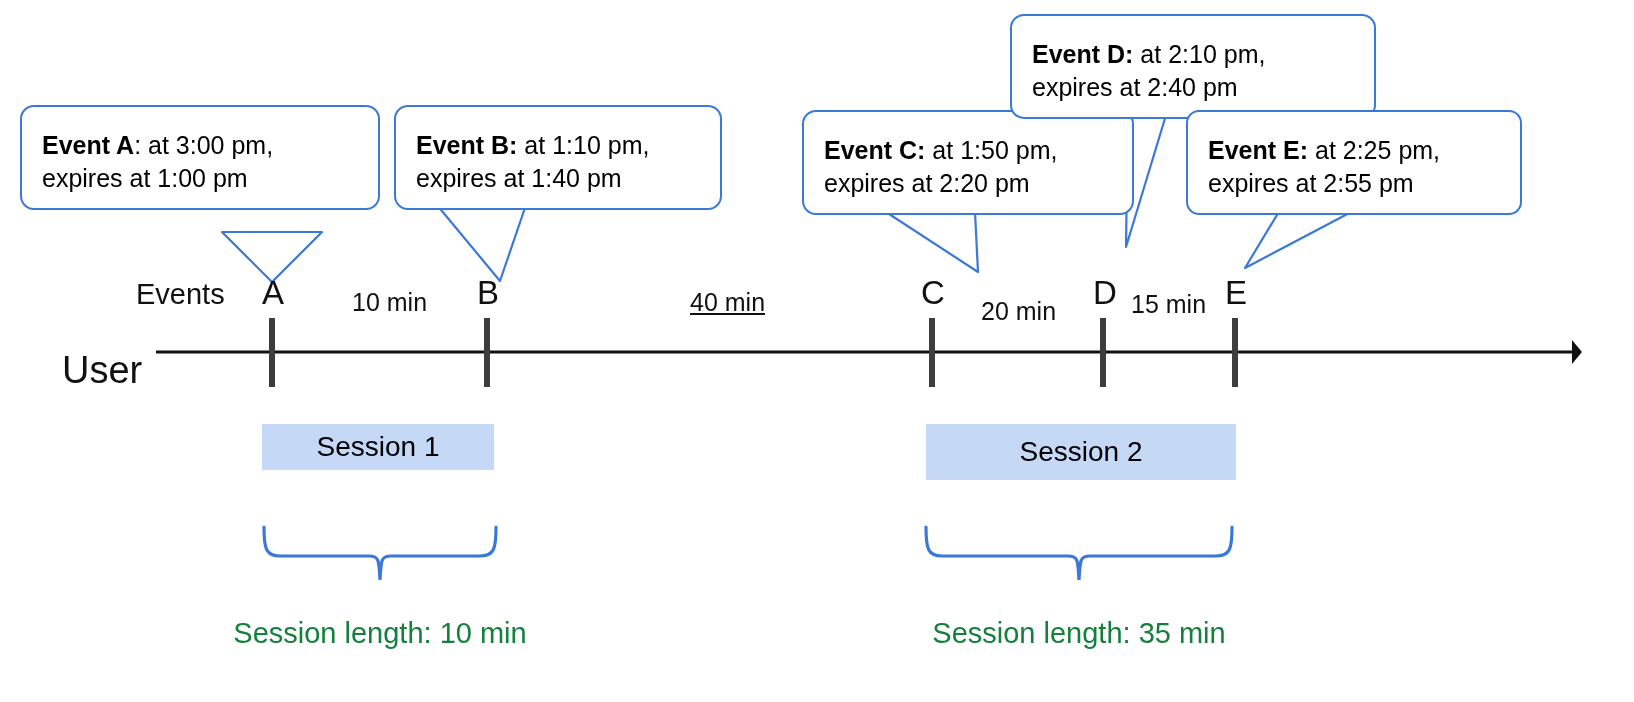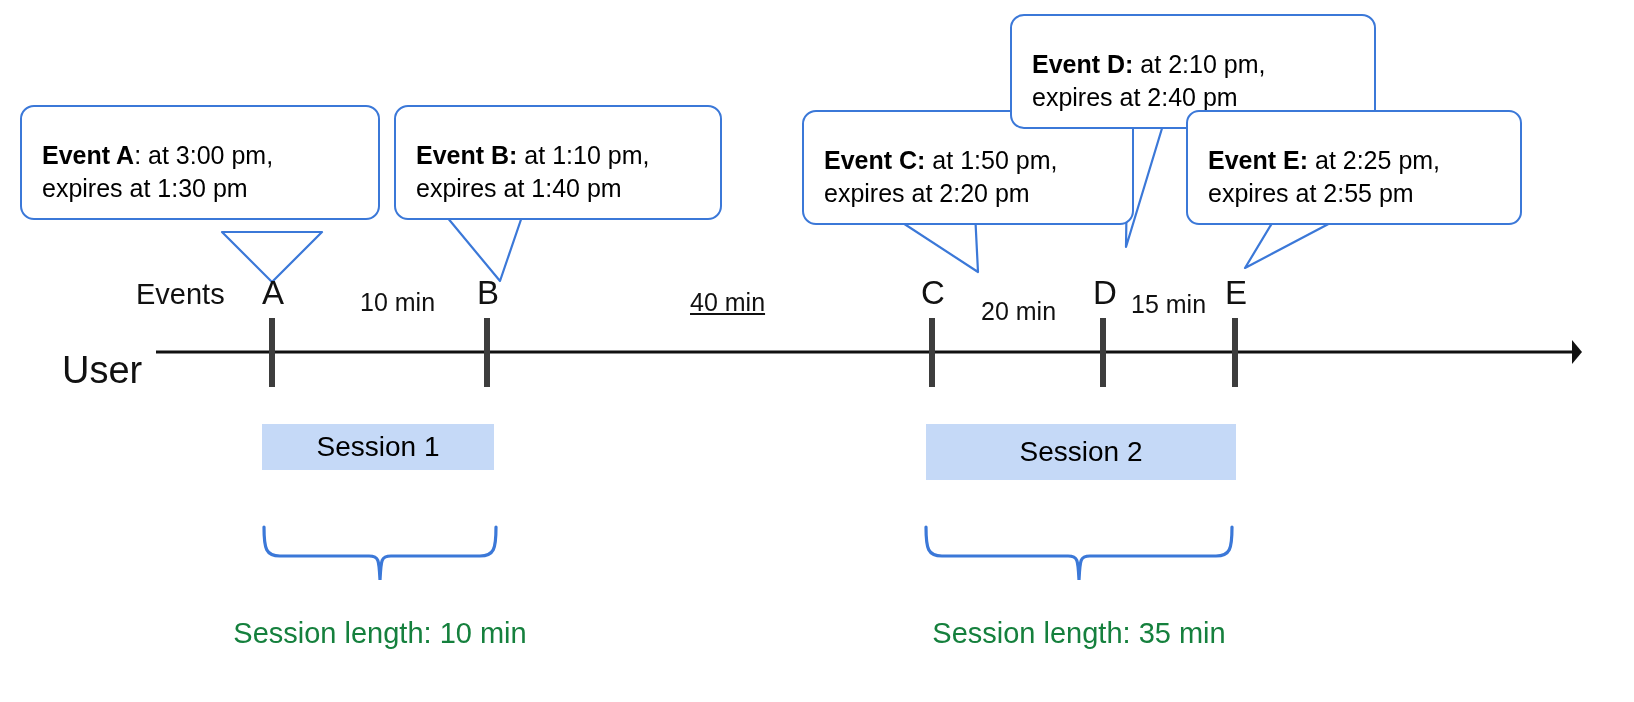--- a/index.html
+++ b/index.html
@@ -25,21 +25,21 @@
   
   .callout {
     position: absolute;
     box-sizing: border-box;
     border: 2.2px solid #3b78d8;
     border-radius: 14px;
     background: #ffffff;
     color: #000000;
     font-size: 25px;
     line-height: 1.30;
-    padding: 32px 18px 14px 20px;
+    padding: 22px 18px 14px 20px;
     white-space: nowrap;
     z-index: 3;
   }
   .callout .ev { font-weight: bold; }
 
   
   .axis-text {
     position: absolute;
     color: #111111;
     white-space: nowrap;
@@ -108,21 +108,21 @@
     <g fill="none" stroke="#3b78d8" stroke-width="3.2" stroke-linecap="round">
       <path d="M 264 527 C 264 549 266 556 280 556 L 369 556 C 379 556 379 560 380 580
                C 381 560 381 556 391 556 L 480 556 C 494 556 496 549 496 527"></path>
       <path d="M 926 527 C 926 549 928 556 942 556 L 1068 556 C 1078 556 1078 560 1079 580
                C 1080 560 1080 556 1090 556 L 1216 556 C 1230 556 1232 549 1232 527"></path>
     </g>
   </svg>
 
   <div class="callout" style="left:20px; top:105px; width:360px;">
     <span class="ev">Event A</span><span><span>:</span><span> at 3:00 pm,</span></span><br>
-    <span>expires at 1:30 pm</span>
+    <span>expires at 1:00 pm</span>
   </div>
 
   <div class="callout" style="left:394px; top:105px; width:328px;">
     <span class="ev"><span>Event B</span><span>:</span></span><span> at 1:10 pm,</span><br>
     <span>expires at 1:40 pm</span>
   </div>
 
   <div class="callout" style="left:802px; top:110px; width:332px;">
     <span class="ev"><span>Event C</span><span>:</span></span><span> at 1:50 pm,</span><br>
     <span>expires at 2:20 pm</span>
@@ -141,21 +141,21 @@
   <div class="axis-text lbl-user" style="left:62px; top:349px;">User</div>
 
   <div class="axis-text lbl-events" style="left:136px; top:278px;">Events</div>
 
   <div class="axis-text lbl-tick" style="left:262px; top:274px;">A</div>
   <div class="axis-text lbl-tick" style="left:477px; top:274px;">B</div>
   <div class="axis-text lbl-tick" style="left:921px; top:274px;">C</div>
   <div class="axis-text lbl-tick" style="left:1093px; top:274px;">D</div>
   <div class="axis-text lbl-tick" style="left:1225px; top:274px;">E</div>
 
-  <div class="axis-text lbl-gap" style="left:360px; top:288px;">10 min</div>
+  <div class="axis-text lbl-gap" style="left:352px; top:288px;">10 min</div>
   <div class="axis-text lbl-gap" style="left:690px; top:288px;text-decoration:underline;">40 min</div>
   <div class="axis-text lbl-gap" style="left:981px; top:297px;">20 min</div>
   <div class="axis-text lbl-gap" style="left:1131px; top:290px;">15 min</div>
 
   <div class="session-bar" style="left:262px; top:424px; width:232px; height:46px;">
     <span>Session 1</span>
   </div>
 
   <div class="session-bar" style="left:926px; top:424px; width:310px; height:56px;">
     <span>Session 2</span>

